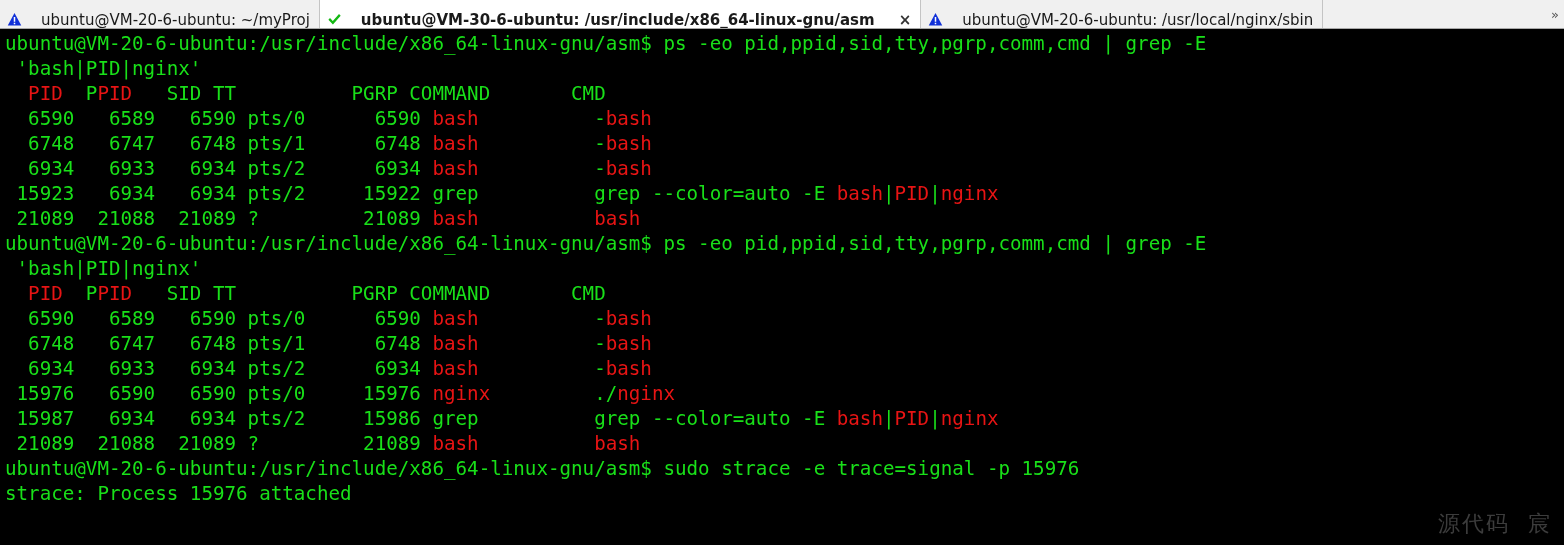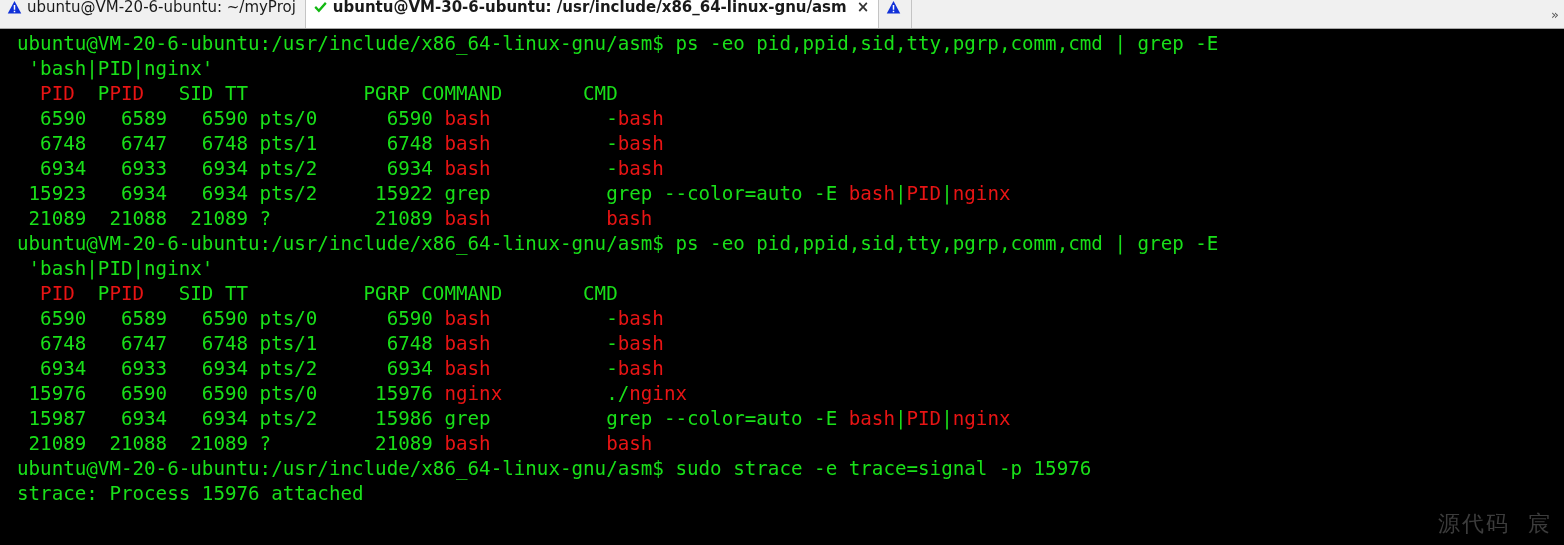--- a/index.html
+++ b/index.html
@@ -22,22 +22,22 @@
     background: #f0f0f0;
     border-bottom: 1px solid #a8a8a8;
     display: flex;
     align-items: stretch;
     position: relative;
     box-sizing: border-box;
     overflow: hidden;
   }
   .tab {
     display: flex;
-    align-items: flex-start;
-    gap: 4px;
+    align-items: flex-end;
+    gap: 18px;
     padding: 0 9px 0 7px;
     background: #f0f0f0;
     border-right: 1px solid #c4c4c4;
     font-family: "DejaVu Sans", sans-serif;
     font-size: 15px;
     color: #1a1a1a;
     white-space: nowrap;
     box-sizing: border-box;
     cursor: default;
   }
@@ -74,21 +74,21 @@
   }
 
   
   .terminal {
     position: absolute;
     left: 0;
     top: 29px;
     right: 0;
     bottom: 0;
     background: #000000;
-    padding: 2px 0 0 16px;
+    padding: 2px 0 0 4px;
     box-sizing: border-box;
     overflow: hidden;
   }
   .term-inner {
     font-family: "DejaVu Sans Mono", monospace;
     font-size: 19.2px;
     line-height: 25px;
     letter-spacing: 0px;
     color: #18e018;
     white-space: pre;
@@ -130,20 +130,21 @@
             <path d="M1.5 8.2 L3.2 6.4 L6.2 9.6 L12.8 2.2 L14.6 3.9 L6.3 13.4 Z" fill="#13b813"></path>
           </svg></span>
         <span class="tab-label">ubuntu@VM-30-6-ubuntu: /usr/include/x86_64-linux-gnu/asm</span>
         <span class="tab-close">×</span>
       </div>
       <div class="tab">
         <span class="tab-icon"><svg viewBox="0 0 16 16" width="15" height="15">
             <path d="M8 1 L15.2 14.5 L0.8 14.5 Z" fill="#1030d8"></path>
             <path d="M7.2 5.4 h1.6 v5 h-1.6 z M7.2 11.4 h1.6 v1.6 h-1.6 z" fill="#ffffff"></path>
           </svg></span>
+        <span class="tab-label">ubuntu@VM-20-6-ubuntu: /usr/local/nginx/sbin</span>
       </div>
       <div class="scroll-arrow">»</div>
     </div>
 
   <div class="terminal">
     <div class="term-inner" id="term-inner"><div class="row"><span class="g">ubuntu@VM-20-6-ubuntu:/usr/include/x86_64-linux-gnu/asm$ ps -eo pid,ppid,sid,tty,pgrp,comm,cmd | grep -E</span></div><div class="row"><span class="g"> 'bash|PID|nginx'</span></div><div class="row"><span class="g">  </span><span class="r">PID</span><span class="g">  P</span><span class="r">PID</span><span class="g">   SID TT          PGRP COMMAND       CMD</span></div><div class="row"><span class="g">  6590   6589   6590 pts/0      6590 </span><span class="r">bash</span><span class="g">          -</span><span class="r">bash</span></div><div class="row"><span class="g">  6748   6747   6748 pts/1      6748 </span><span class="r">bash</span><span class="g">          -</span><span class="r">bash</span></div><div class="row"><span class="g">  6934   6933   6934 pts/2      6934 </span><span class="r">bash</span><span class="g">          -</span><span class="r">bash</span></div><div class="row"><span class="g"> 15923   6934   6934 pts/2     15922 grep          grep --color=auto -E </span><span class="r">bash</span><span class="g">|</span><span class="r">PID</span><span class="g">|</span><span class="r">nginx</span></div><div class="row"><span class="g"> 21089  21088  21089 ?         21089 </span><span class="r">bash</span><span class="g">          </span><span class="r">bash</span></div><div class="row"><span class="g">ubuntu@VM-20-6-ubuntu:/usr/include/x86_64-linux-gnu/asm$ ps -eo pid,ppid,sid,tty,pgrp,comm,cmd | grep -E</span></div><div class="row"><span class="g"> 'bash|PID|nginx'</span></div><div class="row"><span class="g">  </span><span class="r">PID</span><span class="g">  P</span><span class="r">PID</span><span class="g">   SID TT          PGRP COMMAND       CMD</span></div><div class="row"><span class="g">  6590   6589   6590 pts/0      6590 </span><span class="r">bash</span><span class="g">          -</span><span class="r">bash</span></div><div class="row"><span class="g">  6748   6747   6748 pts/1      6748 </span><span class="r">bash</span><span class="g">          -</span><span class="r">bash</span></div><div class="row"><span class="g">  6934   6933   6934 pts/2      6934 </span><span class="r">bash</span><span class="g">          -</span><span class="r">bash</span></div><div class="row"><span class="g"> 15976   6590   6590 pts/0     15976 </span><span class="r">nginx</span><span class="g">         ./</span><span class="r">nginx</span></div><div class="row"><span class="g"> 15987   6934   6934 pts/2     15986 grep          grep --color=auto -E </span><span class="r">bash</span><span class="g">|</span><span class="r">PID</span><span class="g">|</span><span class="r">nginx</span></div><div class="row"><span class="g"> 21089  21088  21089 ?         21089 </span><span class="r">bash</span><span class="g">          </span><span class="r">bash</span></div><div class="row"><span class="g">ubuntu@VM-20-6-ubuntu:/usr/include/x86_64-linux-gnu/asm$ sudo strace -e trace=signal -p 15976</span></div><div class="row"><span class="g">strace: Process 15976 attached</span></div></div>
   </div>
 
   <div class="watermark">源代码  宸</div>
 </div>

